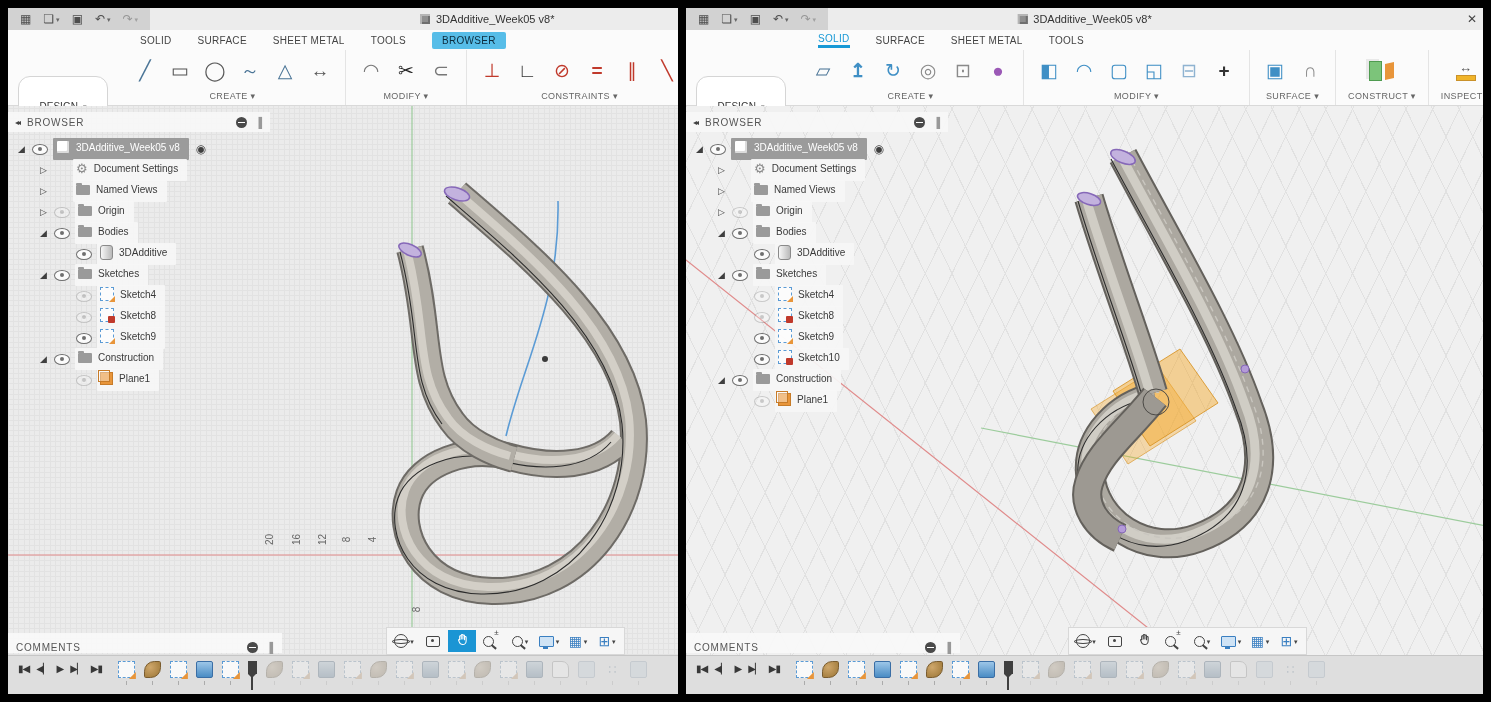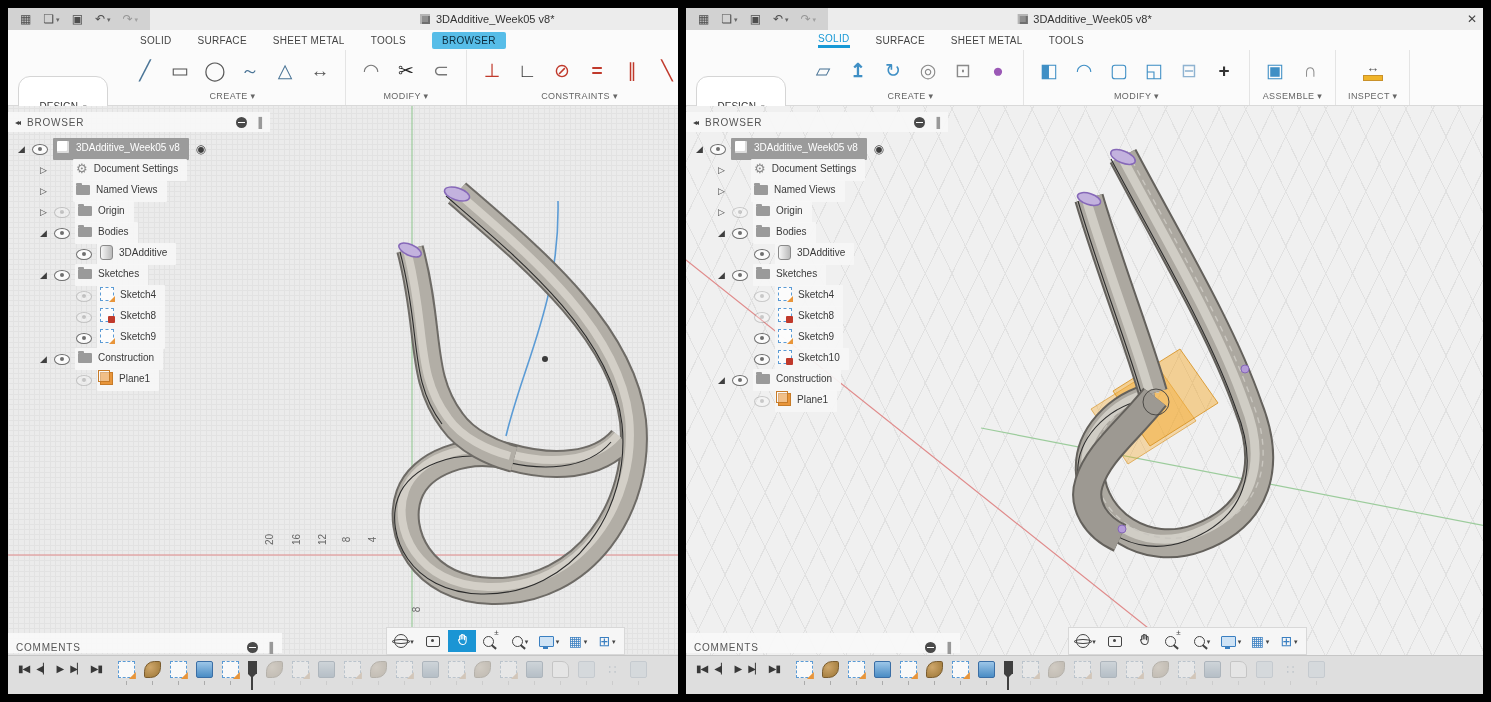--- a/index.html
+++ b/index.html
@@ -533,21 +533,30 @@
                 <span class="ric" style="color: rgb(143, 179, 209);">⊟</span>
                 <span class="ric" style="color: rgb(51, 51, 51); font-weight: 700;">+</span>
               </div>
               <div class="group-label">MODIFY ▾</div>
             </div>
             <div class="group">
               <div class="group-icons">
                 <span class="ric" style="color: rgb(63, 143, 197);">▣</span>
                 <span class="ric" style="color: rgb(138, 138, 138); font-weight: 700;">∩</span>
               </div>
-              <div class="group-label">ASSEMBLE ▾</div>
+              <div class="group-label">SURFACE ▾</div>
+            </div>
+            <div class="group">
+              <div class="group-icons">
+                <span class="ric construct-ic">
+                  <span class="cp-green"></span>
+                  <span class="cp-orange"></span>
+                </span>
+              </div>
+              <div class="group-label">CONSTRUCT ▾</div>
             </div>
             <div class="group">
               <div class="group-icons">
                 <span class="ric measure-ic" style="flex-direction: column;">
                   <span>↔</span>
                 </span>
               </div>
               <div class="group-label">INSPECT ▾</div>
             </div>
           </div>

